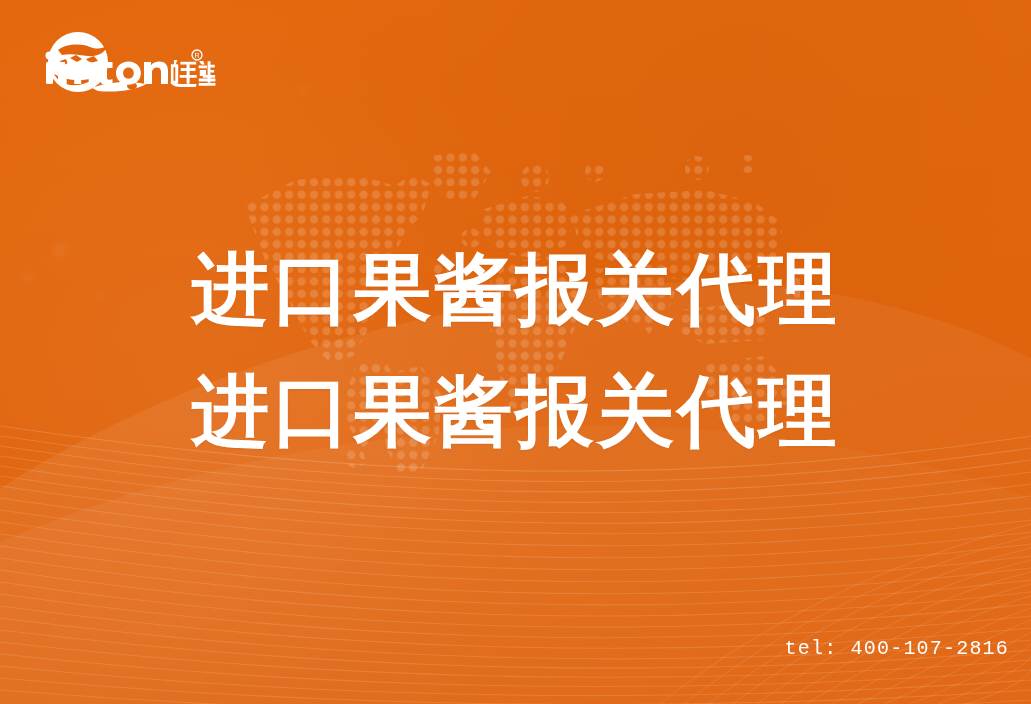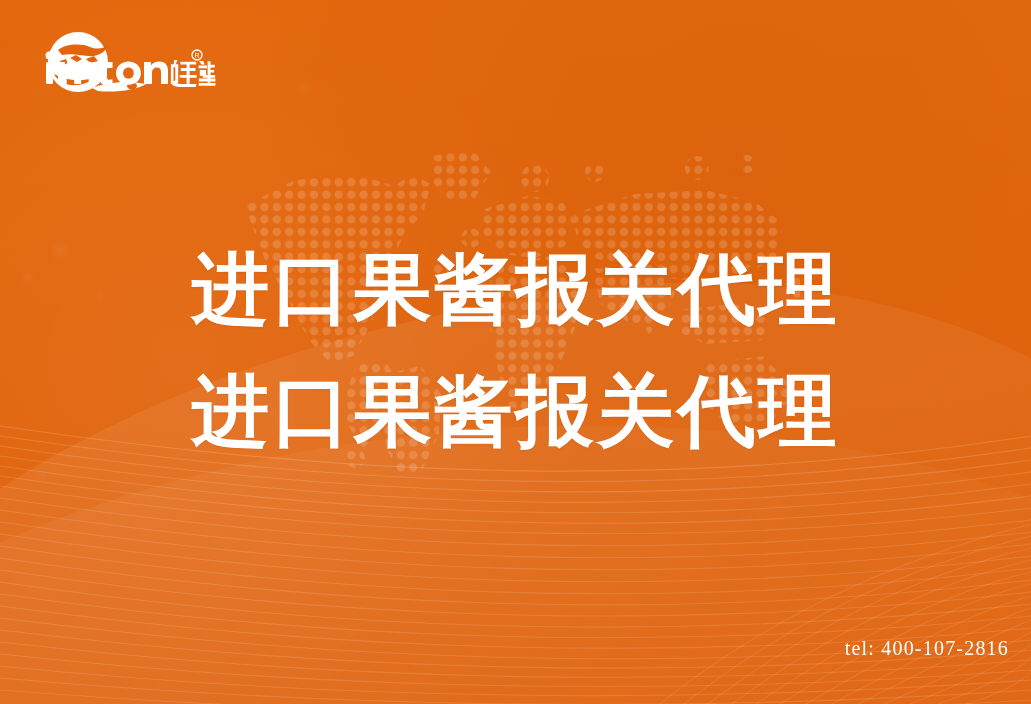--- a/index.html
+++ b/index.html
@@ -114,21 +114,21 @@
     text-shadow: 0 1px 2px rgba(120,45,0,0.10);
   }
   .headline .line { display: block; }
 
   
   .tel {
     position: absolute;
     right: 22px;
     top: 637px;
     color: #ffffff;
-    font-family: Liberation Serif, serif;
+    font-family: Liberation Mono, monospace;
     font-size: 20px;
     letter-spacing: 1.2px;
     white-space: nowrap;
   }
 </style>
 </head>
 <body>
 
 <div id="banner">
 

